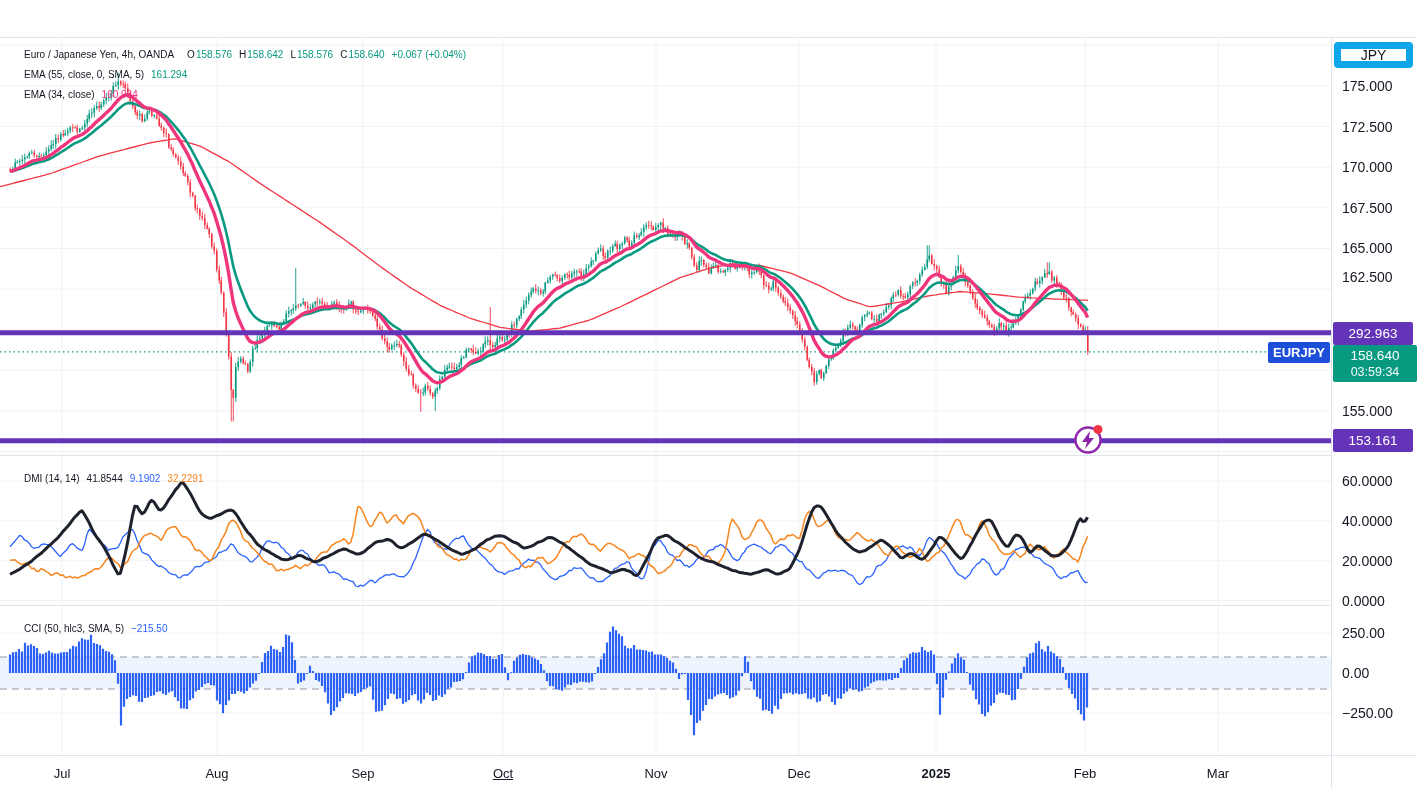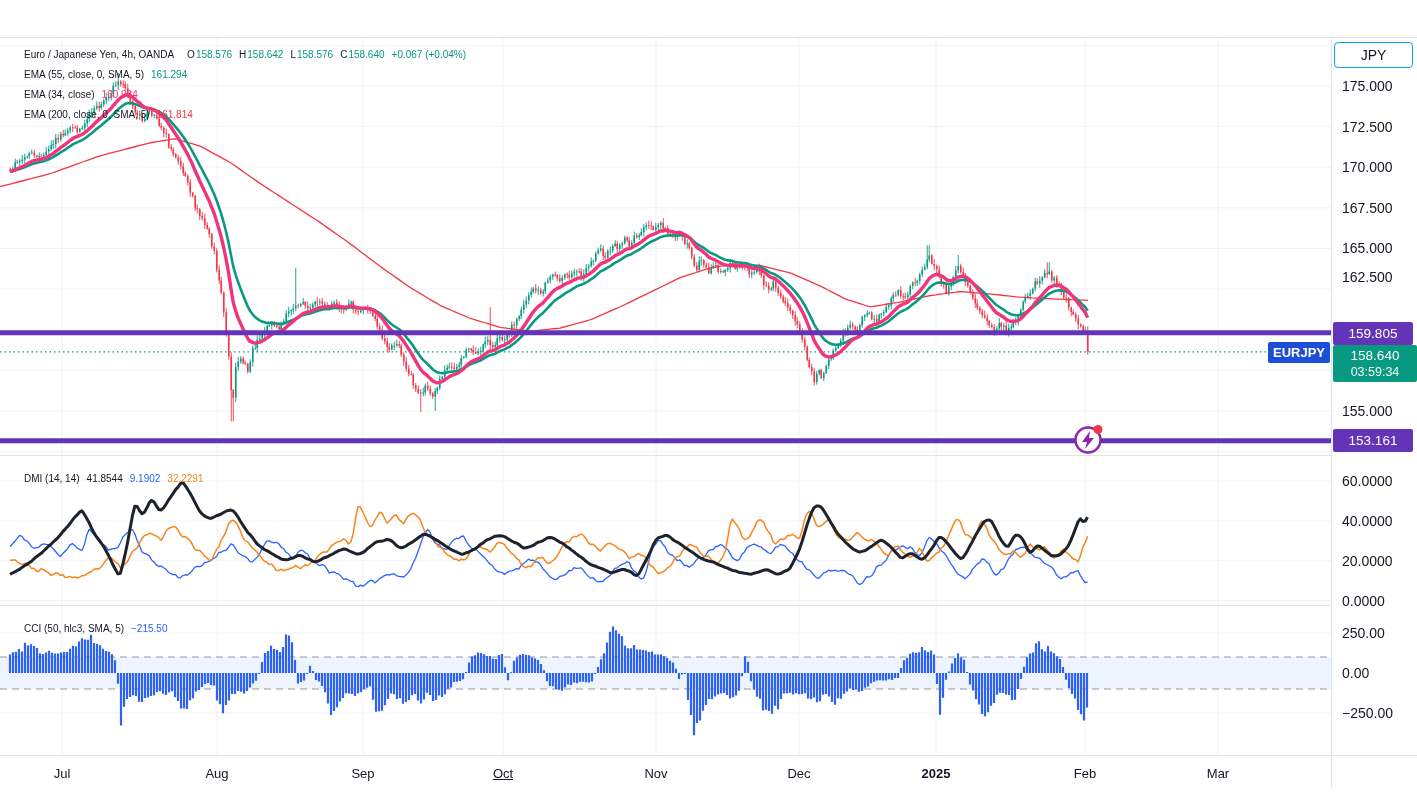--- a/index.html
+++ b/index.html
@@ -10,21 +10,21 @@
   .legend-row{display:flex;align-items:center;gap:7px;white-space:nowrap;font-size:10px;height:20px;}
   #legend{left:24px;top:44px;}
   .sym-name{margin-right:6px;}
   .ohlc-pair{display:flex;gap:1px;}
   .teal{color:#089981;}
   .pink{color:#F0357C;}
   .red{color:#F23645;}
   .blue{color:#2962FF;}
   .orange{color:#F7851E;}
   .dark{color:#131722;}
-  #jpy-btn{left:1334px;top:42px;width:79px;height:26px;border:1px solid #0ea5e9;border-radius:4px;
+  #jpy-btn{left:1334px;top:42px;width:79px;height:26px;border:7px solid #0ea5e9;border-radius:4px;
            display:flex;align-items:center;justify-content:center;font-size:14px;color:#131722;background:#fff;box-sizing:border-box;}
   .badge{box-sizing:border-box;color:#fff;font-size:13.5px;display:flex;align-items:center;justify-content:center;border-radius:2px;}
   #badge-upper{left:1333px;top:322px;width:80px;height:23px;background:#6434B8;}
   #badge-lower{left:1333px;top:429px;width:80px;height:23px;background:#6434B8;}
   #badge-price{left:1333px;top:345px;width:84px;height:37px;background:#089981;flex-direction:column;line-height:17px;}
   #badge-price .cd{font-size:12.5px;opacity:.95;}
   #badge-symbol{left:1268px;top:342px;width:62px;height:21px;background:#1d4ed8;font-weight:bold;font-size:13px;}
   .tick-label{position:absolute;left:1342px;height:18px;line-height:18px;font-size:14px;color:#131722;white-space:nowrap;}
   .time-label{position:absolute;top:766px;width:70px;text-align:center;font-size:13px;color:#131722;}
   .time-label.bold{font-weight:bold;}
@@ -114,41 +114,37 @@
       <span class="teal">+0.067 (+0.04%)</span>
     </div>
     <div class="legend-row">
       <span>EMA (55, close, 0, SMA, 5)</span>
       <span class="teal">161.294</span>
     </div>
     <div class="legend-row">
       <span>EMA (34, close)</span>
       <span class="pink">160.934</span>
     </div>
-    <div class="legend-row">
-      <span>EMA (200, close, 0, SMA, 5)</span>
-      <span class="red">161.814</span>
-    </div>
   </div>
 
   <div class="abs legend-row" style="left:24px;top:468px;">
     <span>DMI (14, 14)</span>
     <span class="dark">41.8544</span>
     <span class="blue">9.1902</span>
     <span class="orange">32.2291</span>
   </div>
 
   <div class="abs legend-row" style="left:24px;top:618px;">
     <span>CCI (50, hlc3, SMA, 5)</span>
     <span class="blue">−215.50</span>
   </div>
 
   <div class="abs" id="jpy-btn">JPY</div>
 
-  <div class="abs badge" id="badge-upper">159.805</div>
+  <div class="abs badge" id="badge-upper">292.963</div>
   <div class="abs badge" id="badge-price">
     <span>158.640</span>
     <span class="cd">03:59:34</span>
   </div>
   <div class="abs badge" id="badge-symbol">EURJPY</div>
   <div class="abs badge" id="badge-lower">153.161</div>
 
   <div id="labels">
       <div class="tick-label" style="left: 1342px; top: 76.9404px;">175.000</div>
       <div class="tick-label" style="left: 1342px; top: 117.568px;">172.500</div>

